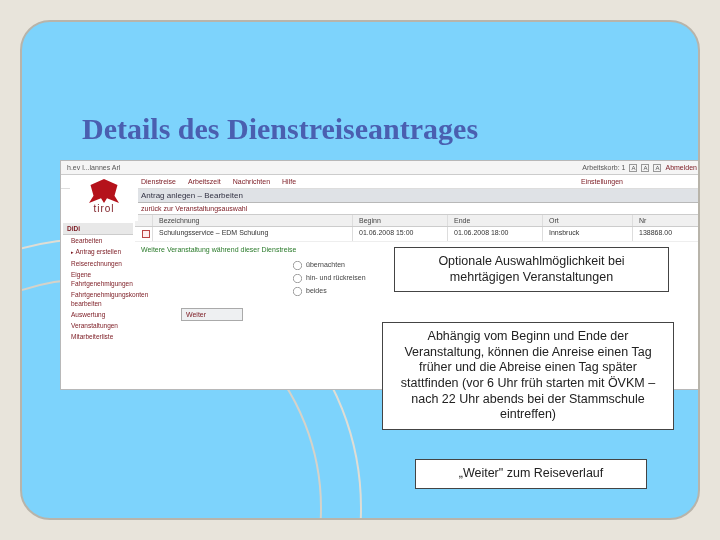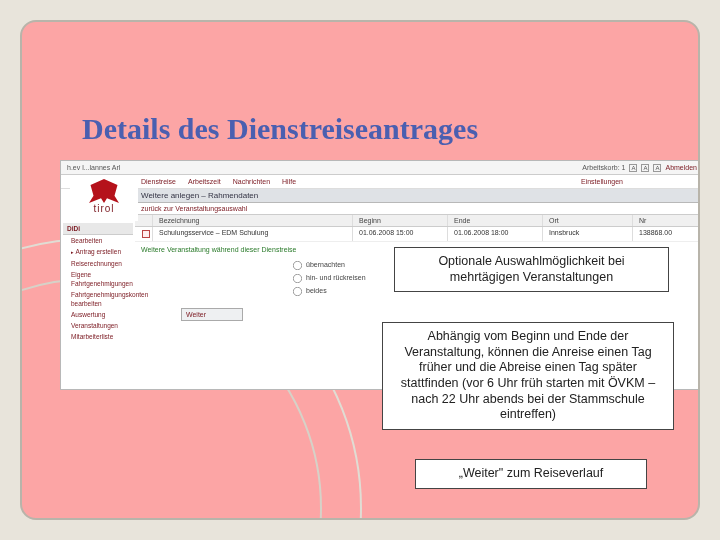--- a/index.html
+++ b/index.html
@@ -7,22 +7,22 @@
     width: 720px; height: 540px;
     background: #e8e4db;
     font-family: Arial, Helvetica, sans-serif;
     overflow: hidden;
     position: relative;
   }
   .frame {
     position: absolute;
     left: 20px; top: 20px; right: 20px; bottom: 20px;
     border: 2px solid #b8b4aa;
-    border-radius: 16px;
-    background: #fca5a5;
+    border-radius: 30px;
+    background: #7dd3fc;
     overflow: hidden;
   }
   .title {
     position: absolute;
     left: 60px; top: 90px;
     font-family: Georgia, 'Times New Roman', serif;
     font-size: 30px;
     font-weight: bold;
     color: #4a5fb0;
   }
@@ -225,21 +225,21 @@
       <div class="item">Bearbeiten</div>
       <div class="item active">Antrag erstellen</div>
       <div class="item">Reiserechnungen</div>
       <div class="item">Eigene Fahrtgenehmigungen</div>
       <div class="item">Fahrtgenehmigungskonten bearbeiten</div>
       <div class="item">Auswertung</div>
       <div class="item">Veranstaltungen</div>
       <div class="item">Mitarbeiterliste</div>
     </div>
 
-    <div class="subhead">Weitere anlegen – Rahmendaten</div>
+    <div class="subhead">Antrag anlegen – Bearbeiten</div>
     <div class="backlink">zurück zur Veranstaltungsauswahl</div>
 
     <div class="table-head">
       <div class="col-icon"></div>
       <div class="col-bez">Bezeichnung</div>
       <div class="col-b">Beginn</div>
       <div class="col-e">Ende</div>
       <div class="col-o">Ort</div>
       <div class="col-n">Nr</div>
     </div>

